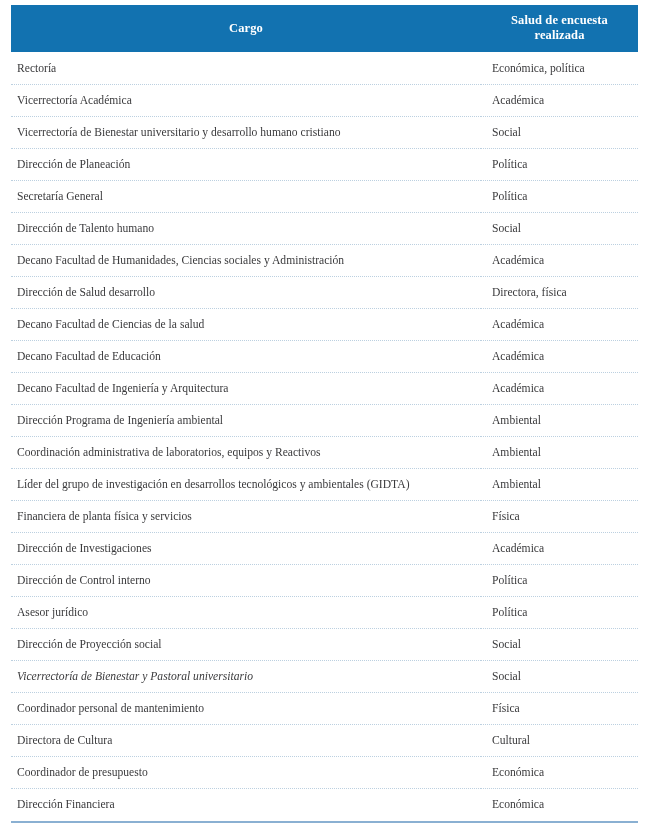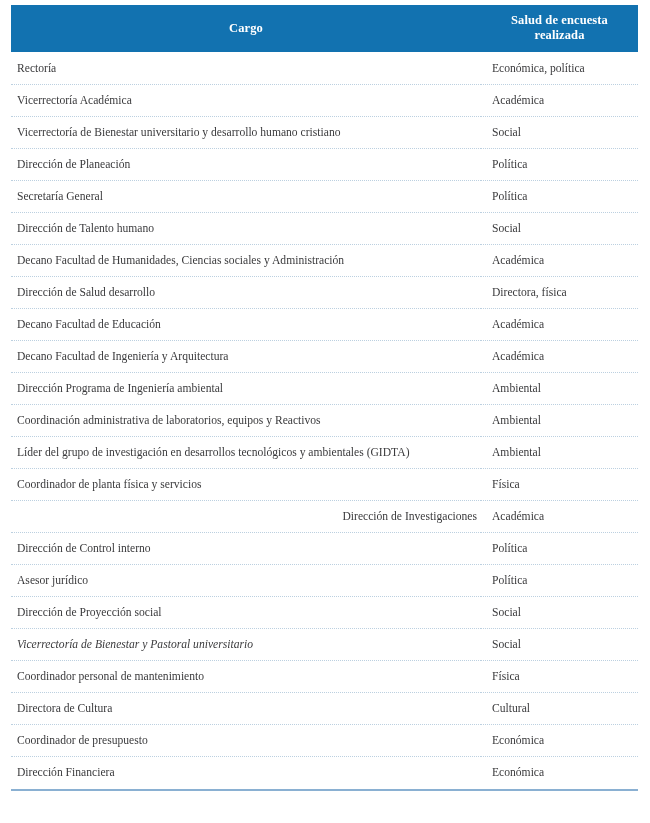--- a/index.html
+++ b/index.html
@@ -124,45 +124,49 @@
         </tr>
         <tr>
           <td class="cell-cargo" style="color: rgb(58, 58, 60); border-bottom-color: rgb(188, 208, 224);">Decano Facultad de Humanidades, Ciencias sociales y Administración</td>
           <td class="cell-tipo" style="color: rgb(58, 58, 60); border-bottom-color: rgb(188, 208, 224);">Académica</td>
         </tr>
         <tr>
           <td class="cell-cargo" style="color: rgb(58, 58, 60); border-bottom-color: rgb(188, 208, 224);">Dirección de Salud desarrollo</td>
           <td class="cell-tipo" style="color: rgb(58, 58, 60); border-bottom-color: rgb(188, 208, 224);">Directora, física</td>
         </tr>
         <tr>
+          <td class="cell-cargo" style="color: rgb(58, 58, 60); border-bottom-color: rgb(188, 208, 224);">Decano Facultad de Ciencias de la salud</td>
+          <td class="cell-tipo" style="color: rgb(58, 58, 60); border-bottom-color: rgb(188, 208, 224);">Académica</td>
+        </tr>
+        <tr>
           <td class="cell-cargo" style="color: rgb(58, 58, 60); border-bottom-color: rgb(188, 208, 224);">Decano Facultad de Educación</td>
           <td class="cell-tipo" style="color: rgb(58, 58, 60); border-bottom-color: rgb(188, 208, 224);">Académica</td>
         </tr>
         <tr>
           <td class="cell-cargo" style="color: rgb(58, 58, 60); border-bottom-color: rgb(188, 208, 224);">Decano Facultad de Ingeniería y Arquitectura</td>
           <td class="cell-tipo" style="color: rgb(58, 58, 60); border-bottom-color: rgb(188, 208, 224);">Académica</td>
         </tr>
         <tr>
           <td class="cell-cargo" style="color: rgb(58, 58, 60); border-bottom-color: rgb(188, 208, 224);">Dirección Programa de Ingeniería ambiental</td>
           <td class="cell-tipo" style="color: rgb(58, 58, 60); border-bottom-color: rgb(188, 208, 224);">Ambiental</td>
         </tr>
         <tr>
           <td class="cell-cargo" style="color: rgb(58, 58, 60); border-bottom-color: rgb(188, 208, 224);">Coordinación administrativa de laboratorios, equipos y Reactivos</td>
           <td class="cell-tipo" style="color: rgb(58, 58, 60); border-bottom-color: rgb(188, 208, 224);">Ambiental</td>
         </tr>
         <tr>
           <td class="cell-cargo" style="color: rgb(58, 58, 60); border-bottom-color: rgb(188, 208, 224);">Líder del grupo de investigación en desarrollos tecnológicos y ambientales (GIDTA)</td>
           <td class="cell-tipo" style="color: rgb(58, 58, 60); border-bottom-color: rgb(188, 208, 224);">Ambiental</td>
         </tr>
         <tr>
-          <td class="cell-cargo" style="color: rgb(58, 58, 60); border-bottom-color: rgb(188, 208, 224);">Coordinador de planta física y servicios</td>
+          <td class="cell-cargo" style="color: rgb(58, 58, 60); border-bottom-color: rgb(188, 208, 224);">Financiera de planta física y servicios</td>
           <td class="cell-tipo" style="color: rgb(58, 58, 60); border-bottom-color: rgb(188, 208, 224);">Física</td>
         </tr>
         <tr>
-          <td class="cell-cargo" style="color: rgb(58, 58, 60); border-bottom-color: rgb(188, 208, 224); text-align: right;">Dirección de Investigaciones</td>
+          <td class="cell-cargo" style="color: rgb(58, 58, 60); border-bottom-color: rgb(188, 208, 224);">Dirección de Investigaciones</td>
           <td class="cell-tipo" style="color: rgb(58, 58, 60); border-bottom-color: rgb(188, 208, 224);">Académica</td>
         </tr>
         <tr>
           <td class="cell-cargo" style="color: rgb(58, 58, 60); border-bottom-color: rgb(188, 208, 224);">Dirección de Control interno</td>
           <td class="cell-tipo" style="color: rgb(58, 58, 60); border-bottom-color: rgb(188, 208, 224);">Política</td>
         </tr>
         <tr>
           <td class="cell-cargo" style="color: rgb(58, 58, 60); border-bottom-color: rgb(188, 208, 224);">Asesor jurídico</td>
           <td class="cell-tipo" style="color: rgb(58, 58, 60); border-bottom-color: rgb(188, 208, 224);">Política</td>
         </tr>

